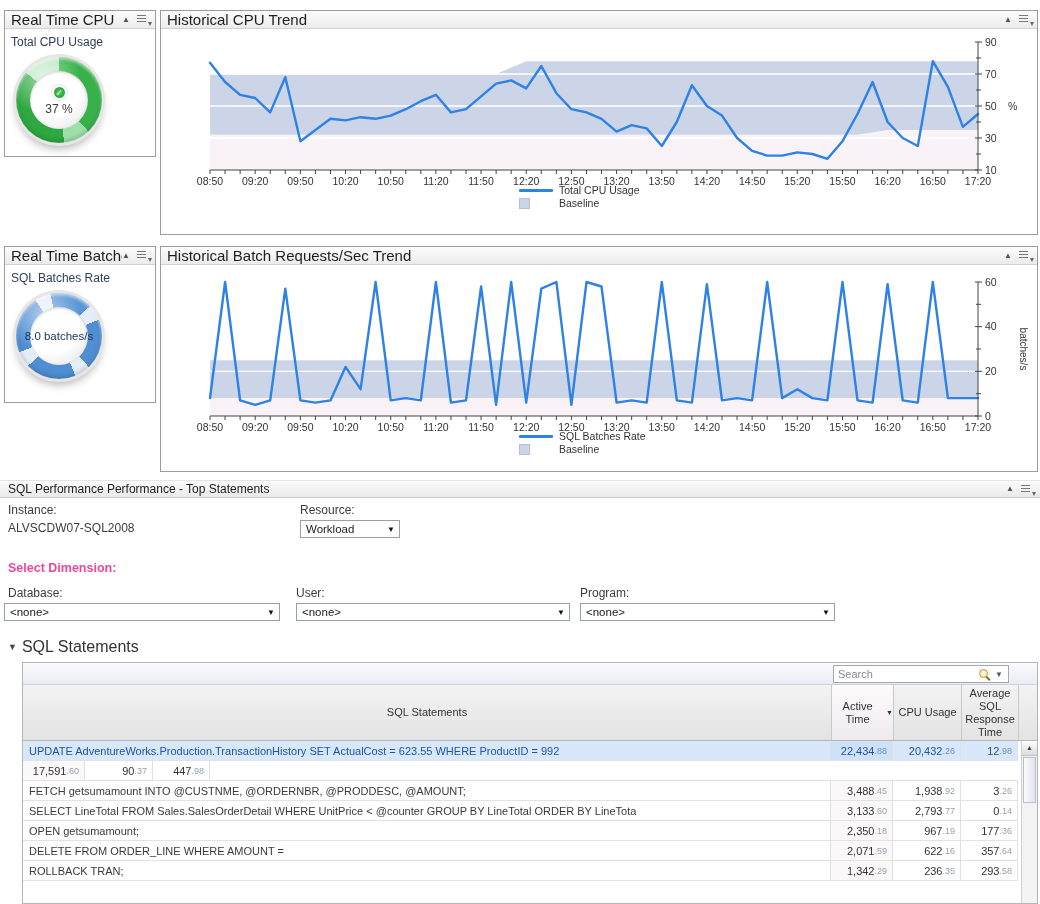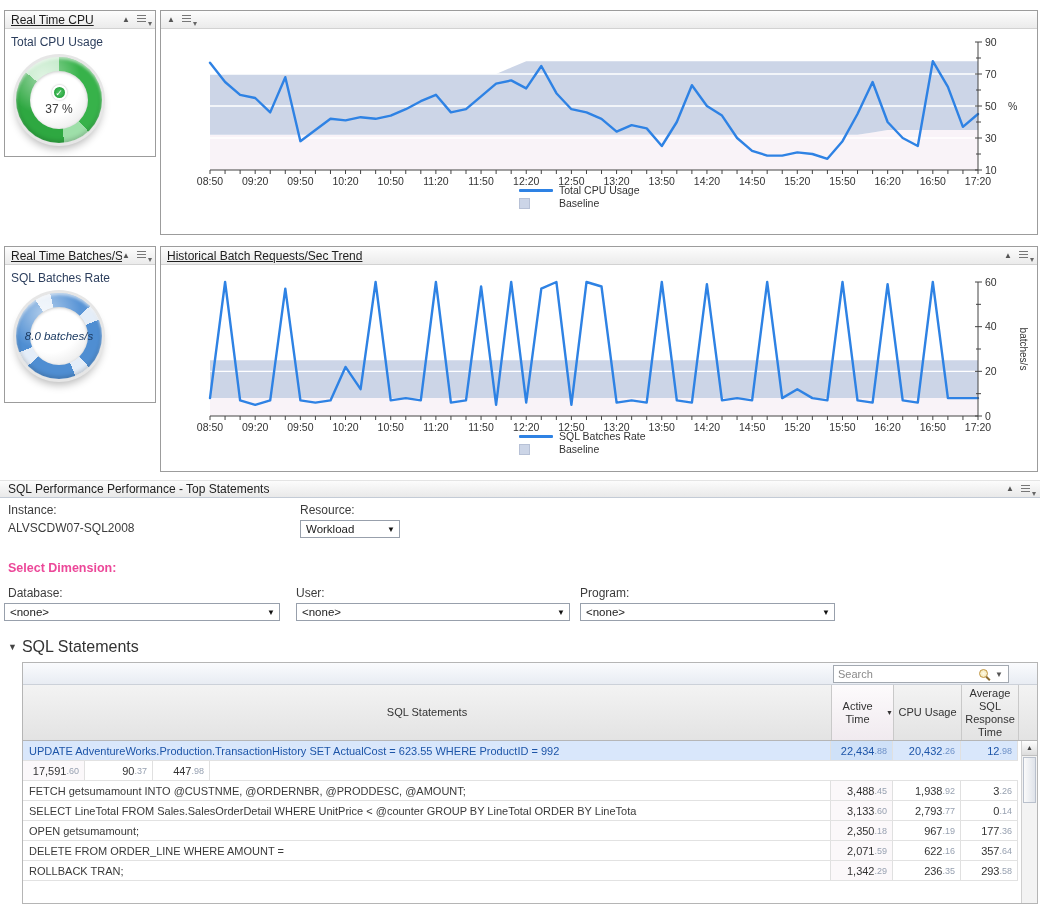--- a/index.html
+++ b/index.html
@@ -11,41 +11,41 @@
   svg text { font-family: "Liberation Sans", "DejaVu Sans", sans-serif; }
 
   
   .panel { position:absolute; border:1px solid #9c9c9c; background:#fff; }
   .panel-a { left:4px;  top:10px;  width:152px; height:147px; }
   .panel-b { left:160px; top:10px;  width:878px; height:225px; }
   .panel-c { left:4px;  top:246px; width:152px; height:157px; }
   .panel-d { left:160px; top:246px; width:878px; height:226px; }
   .panel-header { height:18px; background:linear-gradient(#fdfdfd,#ebebeb);
     border-bottom:1px solid #d2d2d2; display:flex; align-items:center; padding:0 5px 0 6px; }
-  .panel-title { flex:1; font-size:12px; color:#1e1e1e; white-space:nowrap; overflow:hidden;text-decoration:underline; }
+  .panel-title { flex:1; font-size:15px; color:#1e1e1e; white-space:nowrap; overflow:hidden; }
   .hdr-icons { display:flex; align-items:center; gap:7px; }
   .collapse-icon { font-size:8px; color:#555; line-height:8px; cursor:pointer; }
   .collapse-icon::before { content:"▲"; }
   .menu-icon { width:13px; height:11px; position:relative; cursor:pointer; }
   .menu-icon::before { content:""; position:absolute; left:0; top:1px; width:9px; height:7px;
     background:repeating-linear-gradient(#777 0 1px, transparent 1px 3px); }
   .menu-icon::after { content:"▾"; position:absolute; right:-2px; bottom:-3px; font-size:8px; color:#666; }
 
   
   .metric-label { padding:6px 0 0 6px; font-size:12px; color:#2c3e5d; white-space:nowrap; }
   .gauge { width:86px; height:86px; border-radius:50%; position:relative; margin:8px 0 0 11px;
     box-shadow: inset 0 2px 3px rgba(255,255,255,.6), inset 0 -2px 4px rgba(0,0,0,.18),
                 0 0 0 3px #e6e6e6, 0 6px 8px rgba(0,0,0,.28); cursor:pointer; }
   .gauge-green { background:
       radial-gradient(circle at 32% 24%, rgba(255,255,255,.55), rgba(255,255,255,0) 42%),
       conic-gradient(from -25deg, #b9e6c0 0 7%, #37b24a 7% 45%, #9edfa9 45% 55%, #2ea841 55% 93%, #b9e6c0 93% 100%); }
   .gauge-blue { background:
       radial-gradient(circle at 32% 24%, rgba(255,255,255,.55), rgba(255,255,255,0) 42%),
       conic-gradient(from 10deg, #5a95d6 0 10%, #e4edf8 10% 16%, #4f8ed2 16% 35%, #e4edf8 35% 41%,
-                     #4f8ed2 41% 60%, #e4edf8 60% 66%, #4f8ed2 66% 88%, #e4edf8 88% 94%, #5a95d6 94% 100%); font-style: italic; }
+                     #4f8ed2 41% 60%, #e4edf8 60% 66%, #4f8ed2 66% 88%, #e4edf8 88% 94%, #5a95d6 94% 100%); }
   .gauge-inner { position:absolute; inset:14px; border-radius:50%;
     background: radial-gradient(circle at 35% 28%, #ffffff 52%, #e0e0e0);
     box-shadow: inset 0 1px 3px rgba(0,0,0,.2);
     display:flex; flex-direction:column; align-items:center; justify-content:center; gap:2px; }
   .check-badge { width:15px; height:15px; border-radius:50%; text-align:center;
     background: radial-gradient(#55c868, #15952e); border:2px solid #fff;
     box-shadow:0 0 2px rgba(0,0,0,.35); color:#fff; font-size:9px; line-height:12px; font-weight:bold; }
   .check-badge::before { content:"✓"; }
   .gauge-value { font-size:12px; color:#3c3c3c; }
   .gauge-value-wide { position:absolute; left:50%; top:50%; transform:translate(-50%,-50%);
@@ -145,20 +145,21 @@
       <div class="gauge-inner">
         <span class="check-badge"></span>
         <span class="gauge-value">37 %</span>
       </div>
     </div>
   </div>
 </div>
 
 <div class="panel panel-b">
   <div class="panel-header">
+    <span class="panel-title">Historical CPU Trend</span>
     <span class="hdr-icons">
       <span class="collapse-icon"></span>
       <span class="menu-icon"></span>
     </span>
   </div>
   <svg id="cpu-trend-svg" class="chart-svg" width="876" height="172">
       <rect x="48" y="12" width="768" height="128" fill="#ffffff"></rect>
       <polygon points="48.0,104.8 63.1,104.8 78.1,104.8 93.2,104.8 108.2,104.8 123.3,104.8 138.4,104.8 153.4,104.8 168.5,104.8 183.5,104.8 198.6,104.8 213.6,104.8 228.7,104.8 243.8,104.8 258.8,104.8 273.9,104.8 288.9,104.8 304.0,104.8 319.1,104.8 334.1,104.8 349.2,104.8 364.2,104.8 379.3,104.8 394.4,104.8 409.4,104.8 424.5,104.8 439.5,104.8 454.6,104.8 469.6,104.8 484.7,104.8 499.8,104.8 514.8,104.8 529.9,104.8 544.9,104.8 560.0,104.8 575.1,104.8 590.1,104.8 605.2,104.8 620.2,104.8 635.3,104.8 650.4,104.8 665.4,104.8 680.5,104.8 695.5,104.8 710.6,102.4 725.6,100.0 740.7,100.0 755.8,100.0 770.8,100.0 785.9,100.0 800.9,100.0 816.0,100.0 816,140 48,140" fill="#f9f3f8"></polygon>
       <polygon points="48.0,44.0 63.1,44.0 78.1,44.0 93.2,44.0 108.2,44.0 123.3,44.0 138.4,44.0 153.4,44.0 168.5,44.0 183.5,44.0 198.6,44.0 213.6,44.0 228.7,44.0 243.8,44.0 258.8,44.0 273.9,44.0 288.9,44.0 304.0,44.0 319.1,44.0 334.1,44.0 349.2,37.6 364.2,31.2 379.3,31.2 394.4,31.2 409.4,31.2 424.5,31.2 439.5,31.2 454.6,31.2 469.6,31.2 484.7,31.2 499.8,31.2 514.8,31.2 529.9,31.2 544.9,31.2 560.0,31.2 575.1,31.2 590.1,31.2 605.2,31.2 620.2,31.2 635.3,31.2 650.4,31.2 665.4,31.2 680.5,31.2 695.5,31.2 710.6,31.2 725.6,31.2 740.7,31.2 755.8,31.2 770.8,31.2 785.9,31.2 800.9,31.2 816.0,31.2 816.0,100.0 800.9,100.0 785.9,100.0 770.8,100.0 755.8,100.0 740.7,100.0 725.6,100.0 710.6,102.4 695.5,104.8 680.5,104.8 665.4,104.8 650.4,104.8 635.3,104.8 620.2,104.8 605.2,104.8 590.1,104.8 575.1,104.8 560.0,104.8 544.9,104.8 529.9,104.8 514.8,104.8 499.8,104.8 484.7,104.8 469.6,104.8 454.6,104.8 439.5,104.8 424.5,104.8 409.4,104.8 394.4,104.8 379.3,104.8 364.2,104.8 349.2,104.8 334.1,104.8 319.1,104.8 304.0,104.8 288.9,104.8 273.9,104.8 258.8,104.8 243.8,104.8 228.7,104.8 213.6,104.8 198.6,104.8 183.5,104.8 168.5,104.8 153.4,104.8 138.4,104.8 123.3,104.8 108.2,104.8 93.2,104.8 78.1,104.8 63.1,104.8 48.0,104.8 " fill="#ccd5e7"></polygon>
       <line x1="48" x2="816" y1="108" y2="108" stroke="#ffffff" stroke-width="1.4"></line>

